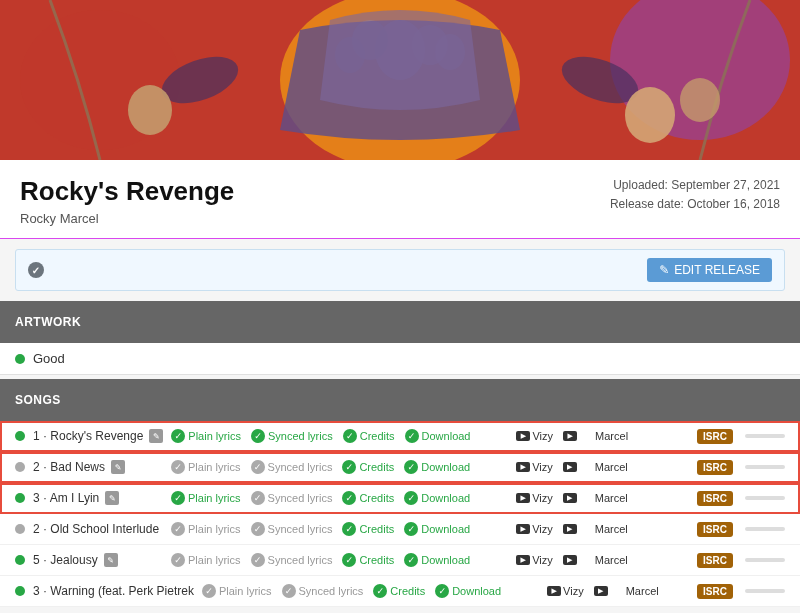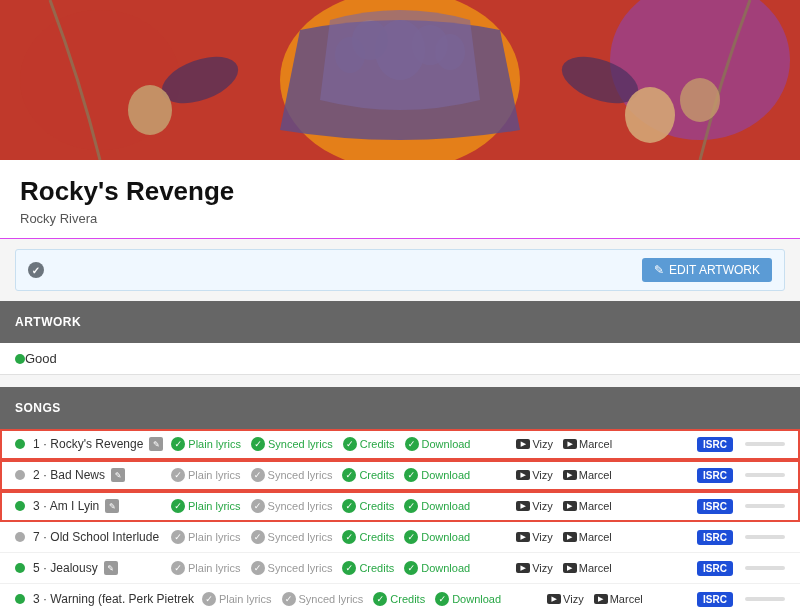--- a/index.html
+++ b/index.html
@@ -106,20 +106,21 @@
       letter-spacing: 0.5px;
       margin-top: 10px;
     }
 
     .artwork-section {
       background: #fff;
       padding: 8px 15px;
       border-bottom: 1px solid #e0e0e0;
       display: flex;
       align-items: center;
+      gap: 8px;
       font-size: 13px;
     }
     .dot-green {
       width: 10px;
       height: 10px;
       border-radius: 50%;
       background: #28a745;
       display: inline-block;
       flex-shrink: 0;
     }
@@ -187,21 +188,21 @@
       color: white;
       flex-shrink: 0;
     }
     .check-green { background: #28a745; }
     .check-gray { background: #aaa; }
     .action-text-green { color: #28a745; }
     .action-text-gray { color: #999; }
     .action-sep { color: #ccc; margin: 0 1px; }
 
     .isrc-badge {
-      background: #1d4ed8;
+      background: #a16207;
       color: white;
       padding: 2px 6px;
       border-radius: 3px;
       font-size: 10px;
       font-weight: bold;
       margin-left: auto;
     }
     .isrc-value {
       background: #ddd;
       color: #999;
@@ -233,21 +234,21 @@
       justify-content: center;
     }
     .vizy-icon::before {
       content: '▶';
       color: white;
       font-size: 7px;
     }
     .marcel-badge {
       display: inline-flex;
       align-items: center;
-      gap: 2px;
+      gap: 18px;
       font-size: 11px;
     }
     .marcel-icon {
       width: 14px;
       height: 10px;
       background: #333;
       border-radius: 2px;
       display: inline-flex;
       align-items: center;
       justify-content: center;
@@ -294,43 +295,47 @@
       <ellipse cx="150" cy="110" rx="22" ry="25" fill="#c49a6c" opacity="0.9"></ellipse>
       <ellipse cx="650" cy="115" rx="25" ry="28" fill="#d4a574" opacity="0.9"></ellipse>
       <ellipse cx="700" cy="100" rx="20" ry="22" fill="#c49a6c" opacity="0.8"></ellipse>
     </svg>
   </div>
 </div>
 
 <div class="album-header">
   <div>
     <div class="album-title">Rocky's Revenge</div>
-    <div class="album-artist">Rocky Rivera</div>
+    <div class="album-artist">Rocky Marcel</div>
+  </div>
+  <div class="album-meta">
+    <div>Uploaded: September 27, 2021</div>
+    <div>Release date: October 16, 2018</div>
   </div>
 </div>
 
 <div class="status-bar">
   <div class="status-text">
     <span class="status-icon">✓</span>
   </div>
   <button class="edit-btn">
     <span>✎</span>
-    <span>EDIT ARTWORK</span>
+    <span>EDIT RELEASE</span>
   </button>
 </div>
 
 <div class="section-header">
   <span>ARTWORK</span>
 </div>
 <div class="artwork-section">
   <span class="dot-green"></span>
   <span>Good</span>
 </div>
 
-<div class="section-header" style="margin-top:12px;">
+<div class="section-header" style="margin-top:4px;">
   <span>SONGS</span>
 </div>
 
 <div class="songs-list" id="songs-container">
 <div class="song-row highlight-box">
       <span class="dot-green"></span>
       <div class="song-number">1 · Rocky's Revenge<span class="edit-icon">✎</span></div>
       <div class="song-actions">
         <span class="action-badge">
           <span class="check-icon check-green">✓</span>
@@ -434,21 +439,21 @@
         <span class="marcel-badge">
           <span class="marcel-icon"></span>
           <span>Marcel</span>
         </span>
       </div>
       <span class="isrc-badge">ISRC</span>
       <span class="isrc-value">         </span>
     </div>
     <div class="song-row">
       <span class="dot-gray"></span>
-      <div class="song-number">7 · Old School Interlude</div>
+      <div class="song-number">2 · Old School Interlude</div>
       <div class="song-actions">
         <span class="action-badge">
           <span class="check-icon check-gray">✓</span>
           <span class="action-text-gray">Plain lyrics</span>
         </span>
         <span class="action-sep"></span>
         <span class="action-badge">
           <span class="check-icon check-gray">✓</span>
           <span class="action-text-gray">Synced lyrics</span>
         </span>

